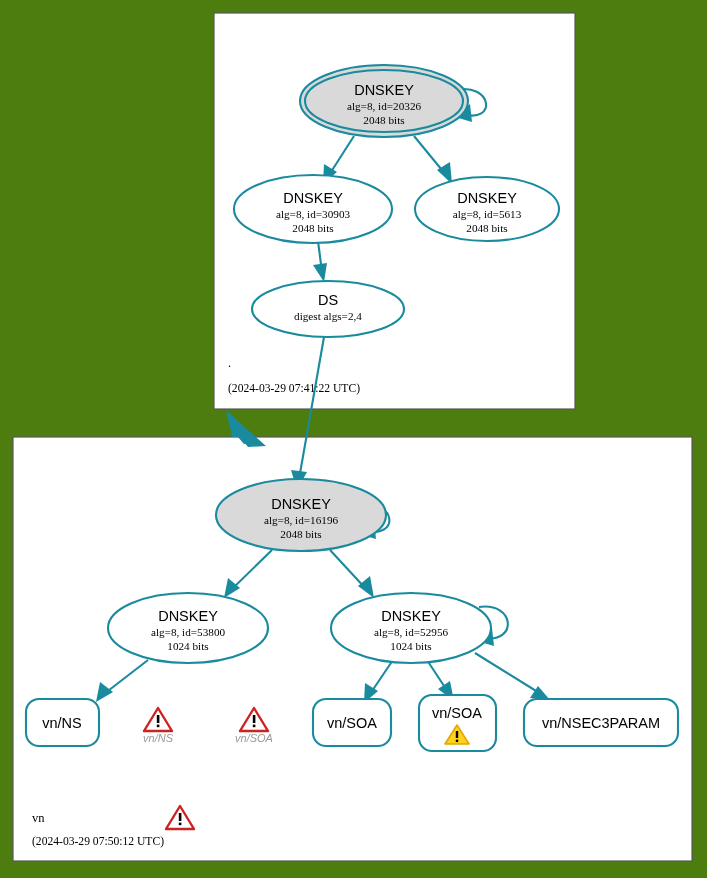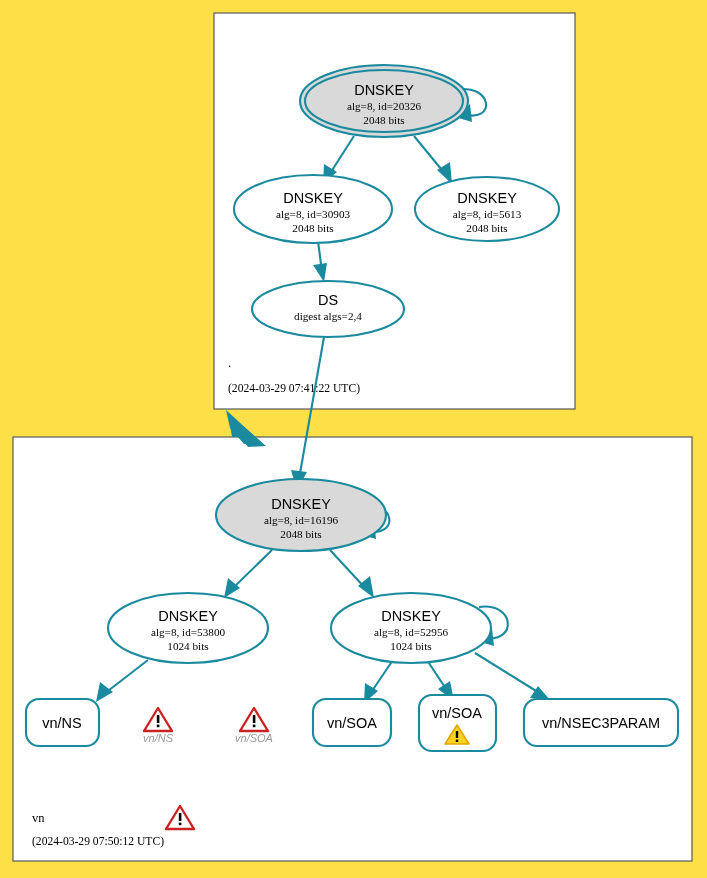--- a/index.html
+++ b/index.html
@@ -5,21 +5,21 @@
   html, body {
     margin: 0;
     padding: 0;
     background: #ffffff;
     font-family: "Liberation Sans", sans-serif;
   }
   #canvas {
     position: relative;
     width: 707px;
     height: 878px;
-    background: #fde047;
+    background: #4d7c0f;
     overflow: hidden;
   }
   svg#graph {
     position: absolute;
     left: 0;
     top: 0;
     width: 707px;
     height: 878px;
   }
   .zone-box {

